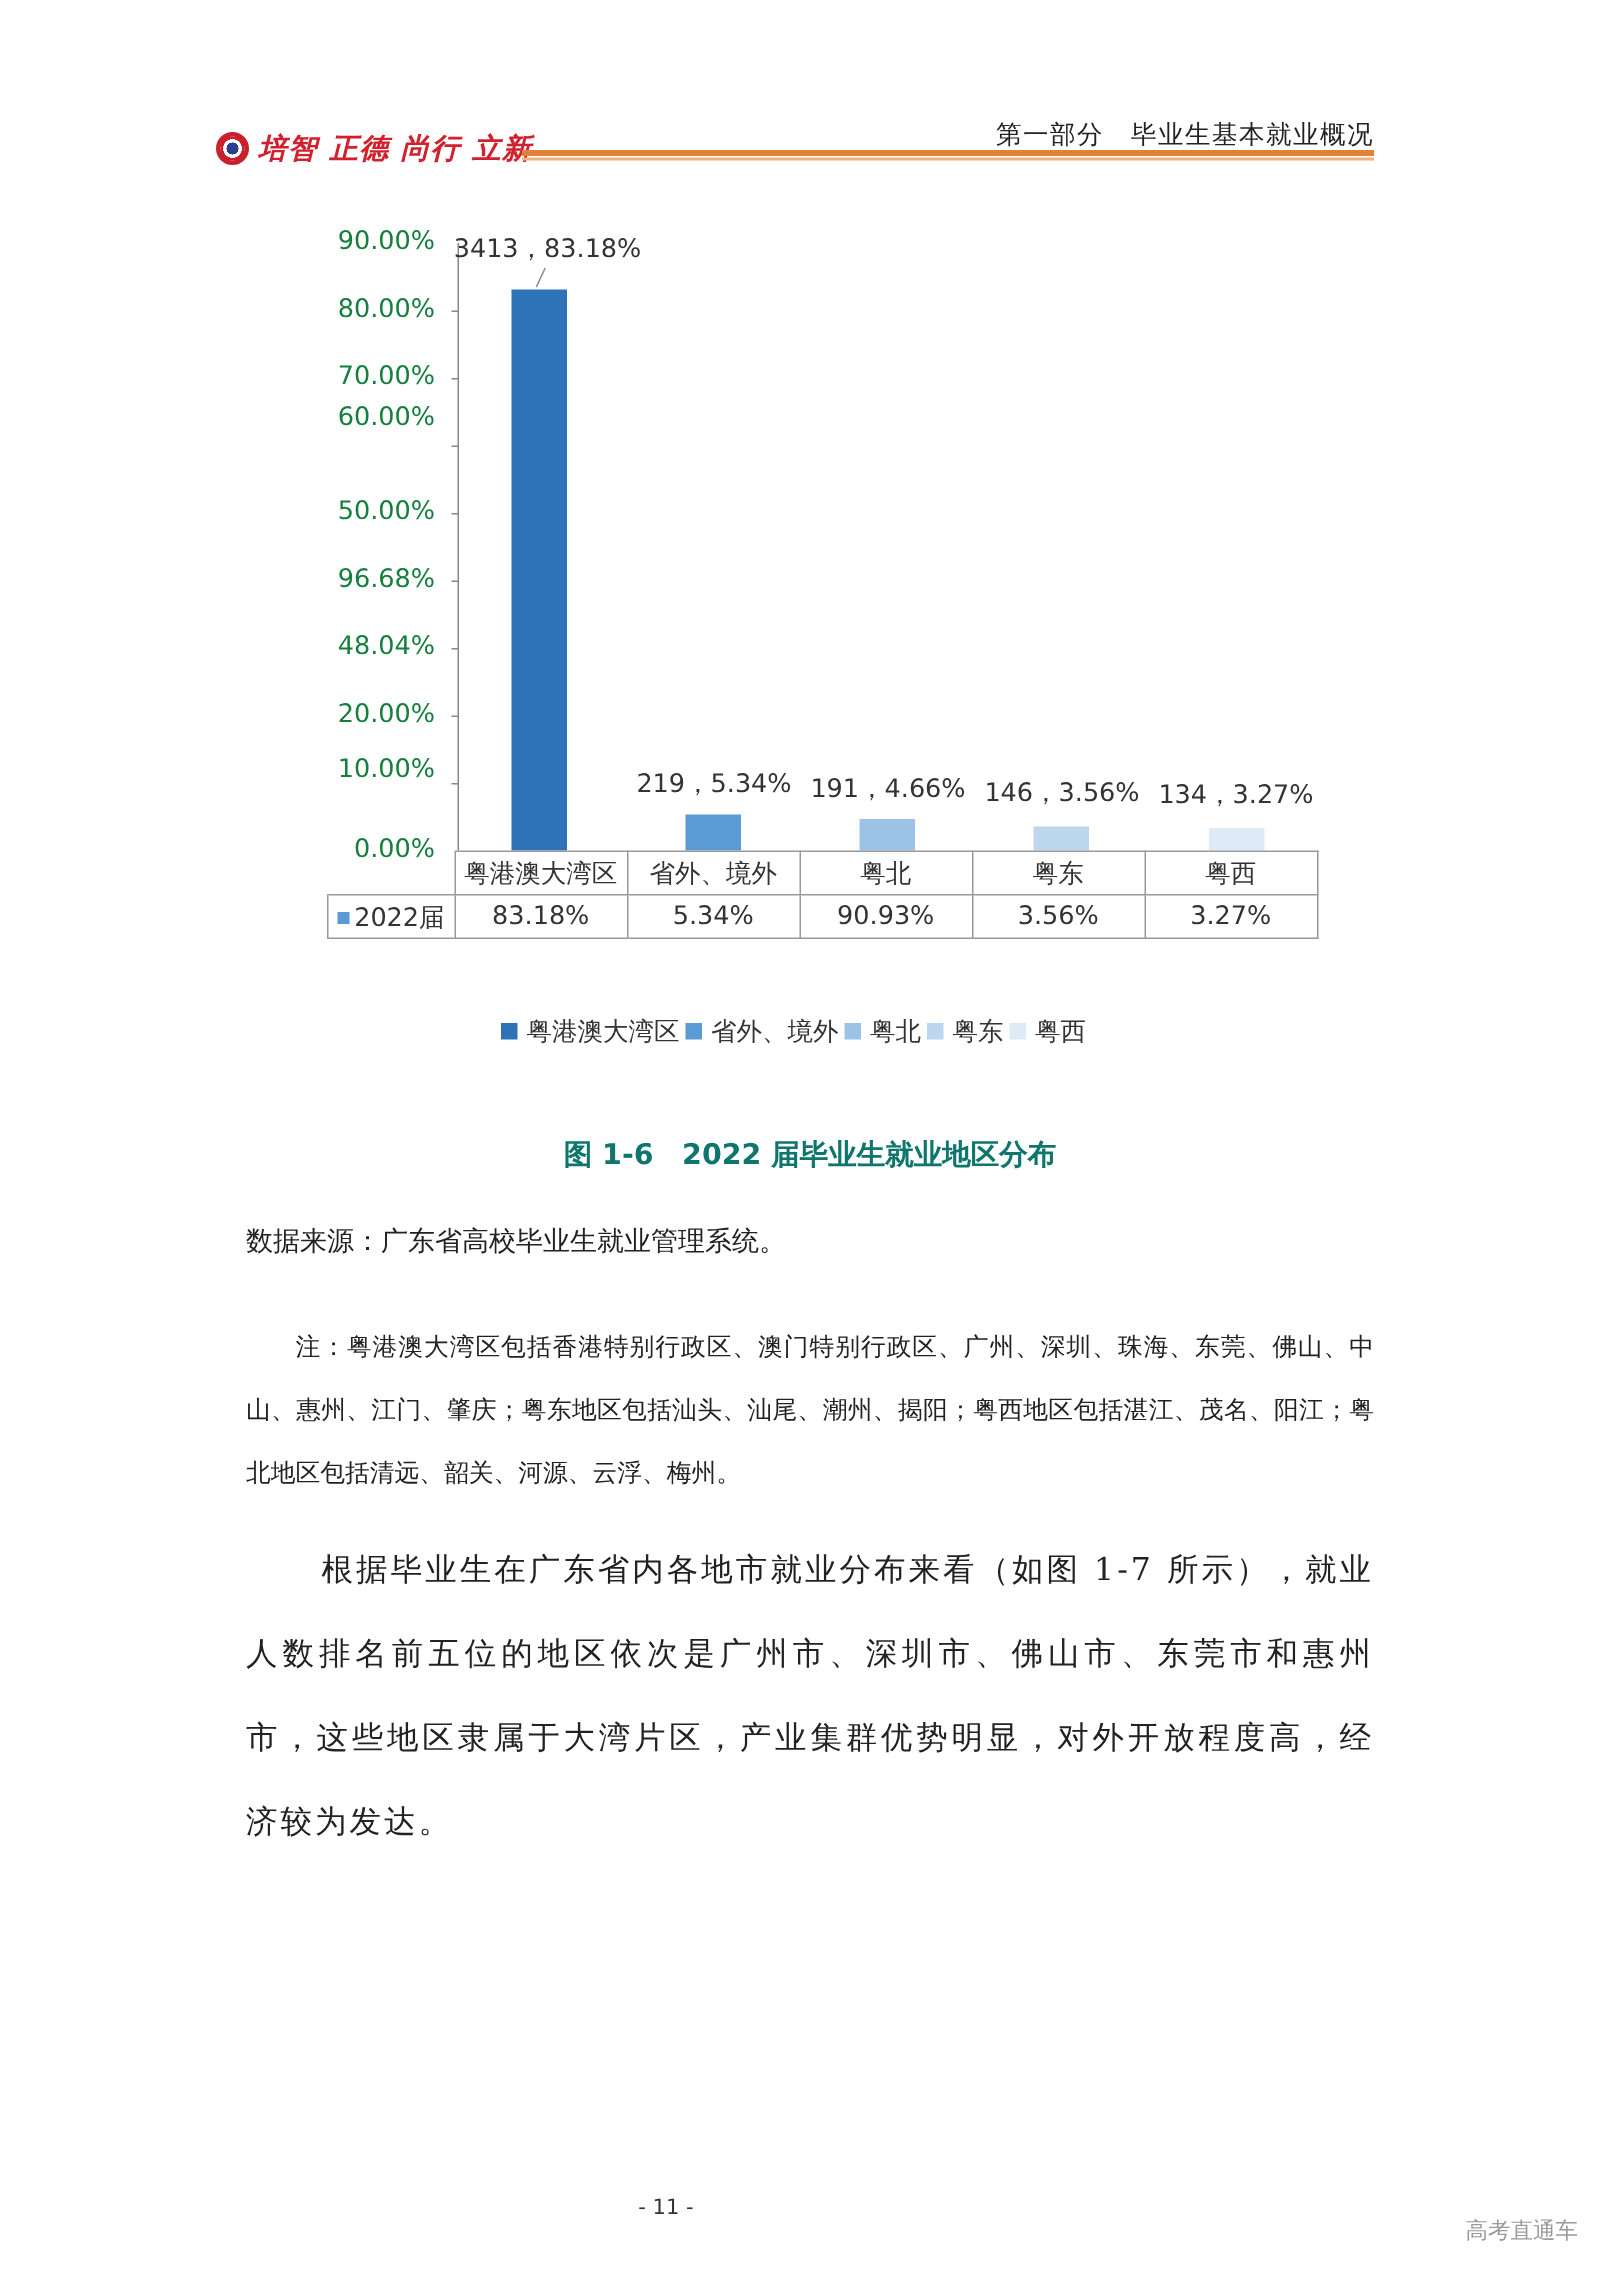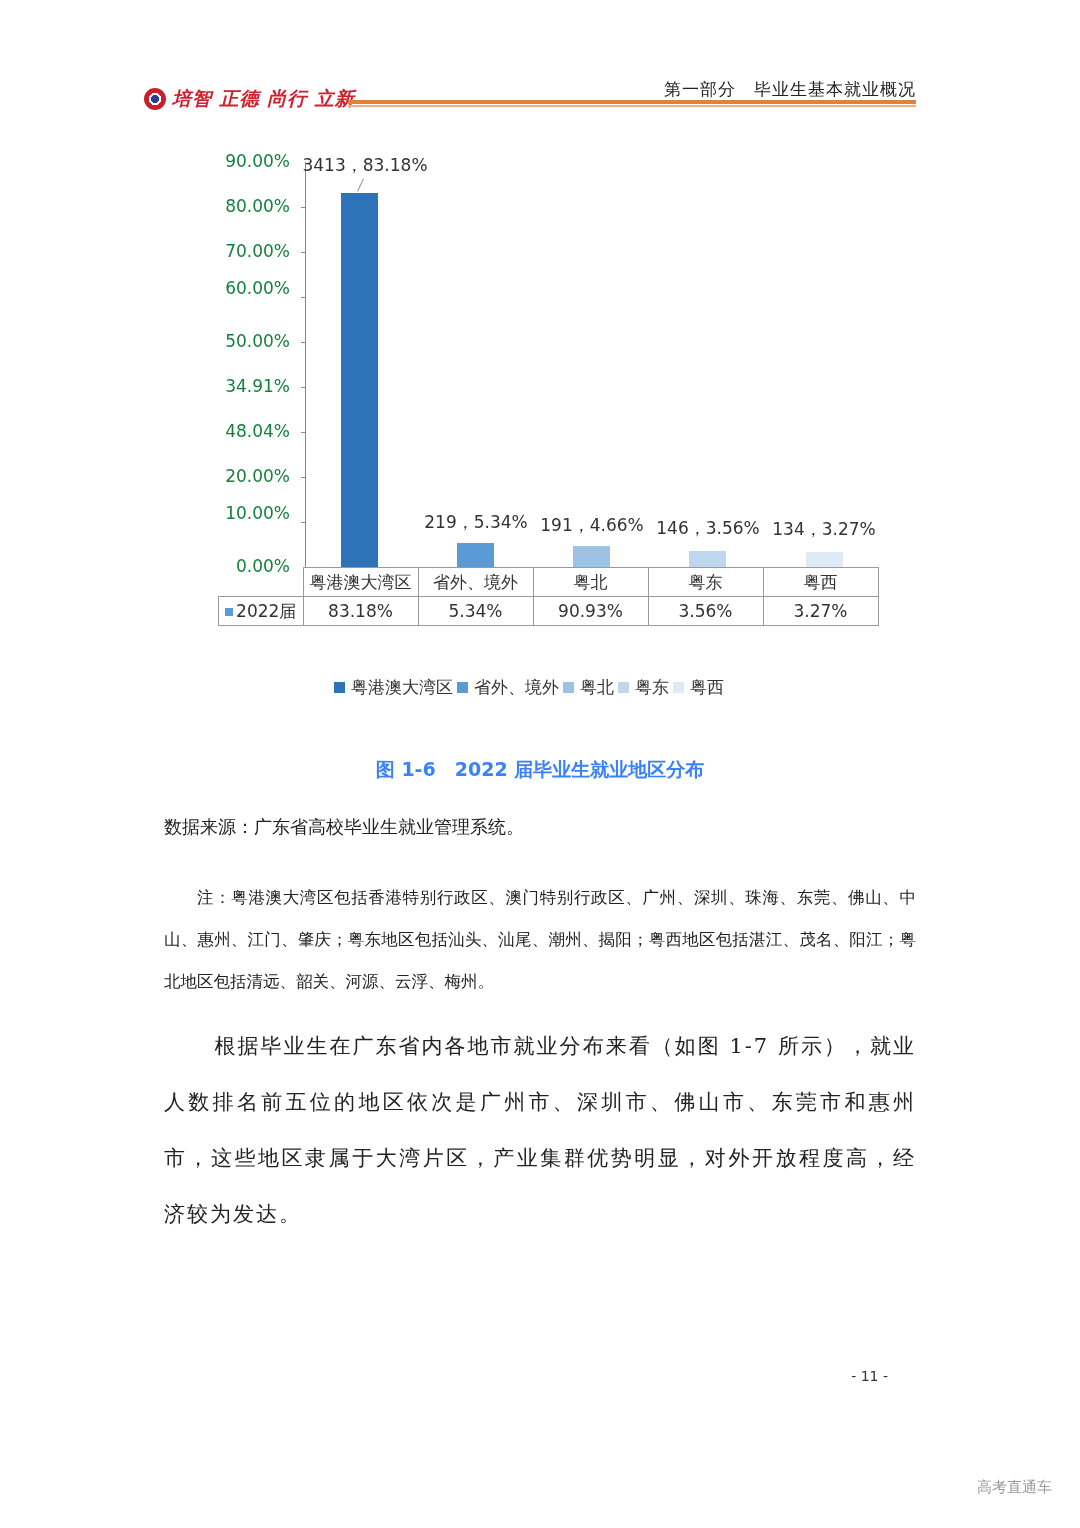--- a/index.html
+++ b/index.html
@@ -15,46 +15,46 @@
   
   .ytick{width:80px;text-align:right;font-size:17px;color:#15803d;left:210px;}
   .yaxis{left:305px;top:162px;width:1px;height:405px;background:#888;}
   .ytickmark{left:301px;width:5px;height:1px;background:#888;}
   .bar{position:absolute;}
   .blabel{font-size:17px;color:#333;white-space:nowrap;text-align:center;}
   .tbl{left:218px;top:567px;border-collapse:collapse;}
   .tbl td{border:1.5px solid #999;height:28px;font-size:17px;text-align:center;padding:0;color:#333;}
   .legend{left:330px;top:676px;display:flex;align-items:center;font-size:17px;color:#333;}
   .legend .sw{width:11px;height:11px;display:inline-block;margin:0 6px 0 4px;}
-  .caption{left:0;width:1080px;top:757px;text-align:center;font-weight:bold;font-size:19px;color:#3b82f6;}
+  .caption{left:0;width:1080px;top:757px;text-align:center;font-weight:bold;font-size:19px;color:#0f766e;}
   .src{left:164px;top:815px;font-size:18px;font-family:"DejaVu Serif",serif;color:#222;text-align:center;}
   .note{left:164px;top:878px;width:752px;font-size:16.5px;line-height:42px;font-family:Liberation Mono, monospace;color:#222;text-indent:2em;text-align:justify;}
   .para{left:164px;top:1018px;width:752px;font-size:21px;line-height:56px;font-family:"DejaVu Serif",serif;color:#222;text-indent:2.4em;letter-spacing:2px;text-align:justify;}
-  .pageno{left:0;width:888px;top:1368px;text-align:right;font-size:14px;color:#333;}
+  .pageno{left:0;width:888px;top:1464px;text-align:center;font-size:14px;color:#333;}
   .wm{right:28px;top:1478px;font-size:15px;color:#9a9a9a;}
 </style>
 </head>
 <body>
 
 <div class="abs hdr-logo">
   <span class="logo-circle"></span>
   <span class="logo-text">培智 正德 尚行 立新</span>
 </div>
 <div class="abs hdr-title">第一部分　毕业生基本就业概况</div>
 <div class="abs hdr-line1"></div>
 <div class="abs hdr-line2"></div>
 
 <div id="chart">
   <div class="abs yaxis"></div>
   <div class="abs ytick" style="top:151px">90.00%</div>
   <div class="abs ytick" style="top:196px">80.00%</div>
   <div class="abs ytick" style="top:241px">70.00%</div>
-  <div class="abs ytick" style="top:278px">60.00%</div>
+  <div class="abs ytick" style="top:268px">60.00%</div>
   <div class="abs ytick" style="top:331px">50.00%</div>
-  <div class="abs ytick" style="top:376px">34.91%</div>
+  <div class="abs ytick" style="top:376px">96.68%</div>
   <div class="abs ytick" style="top:421px">48.04%</div>
   <div class="abs ytick" style="top:466px">20.00%</div>
   <div class="abs ytick" style="top:503px">10.00%</div>
   <div class="abs ytick" style="top:556px">0.00%</div>
   <div class="abs ytickmark" style="top:207px"></div>
   <div class="abs ytickmark" style="top:252px"></div>
   <div class="abs ytickmark" style="top:297px"></div>
   <div class="abs ytickmark" style="top:342px"></div>
   <div class="abs ytickmark" style="top:387px"></div>
   <div class="abs ytickmark" style="top:432px"></div>

